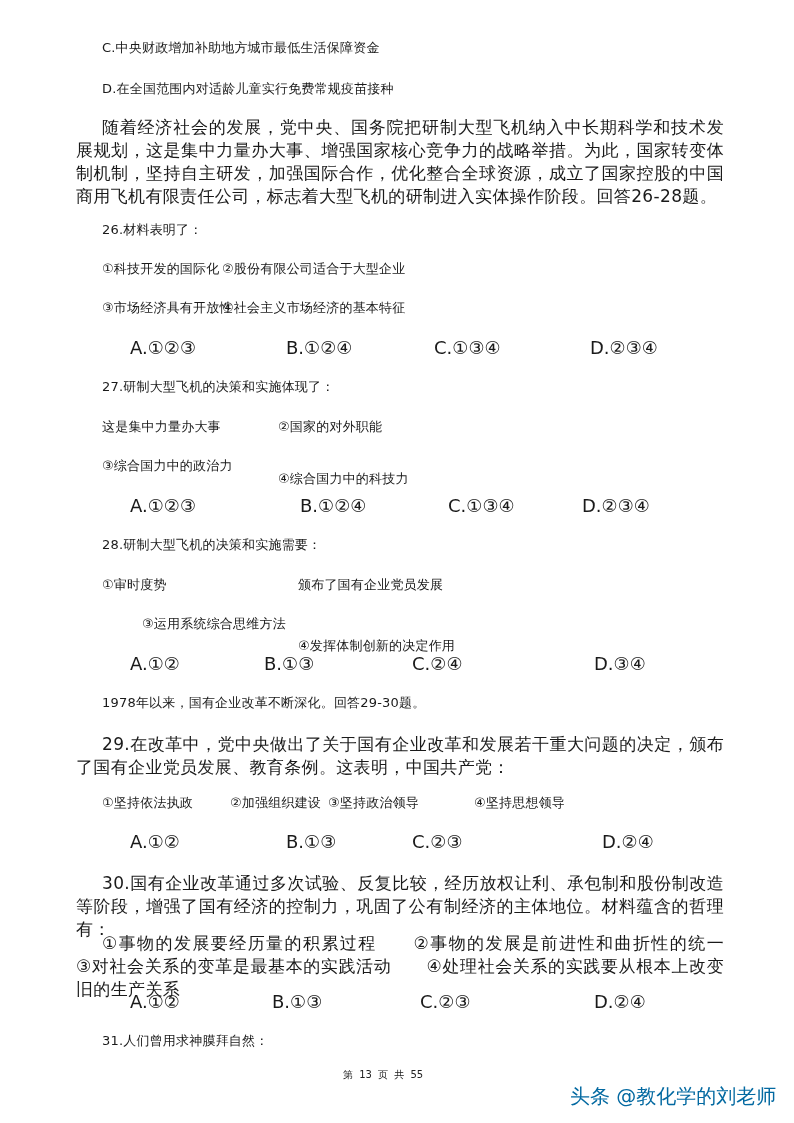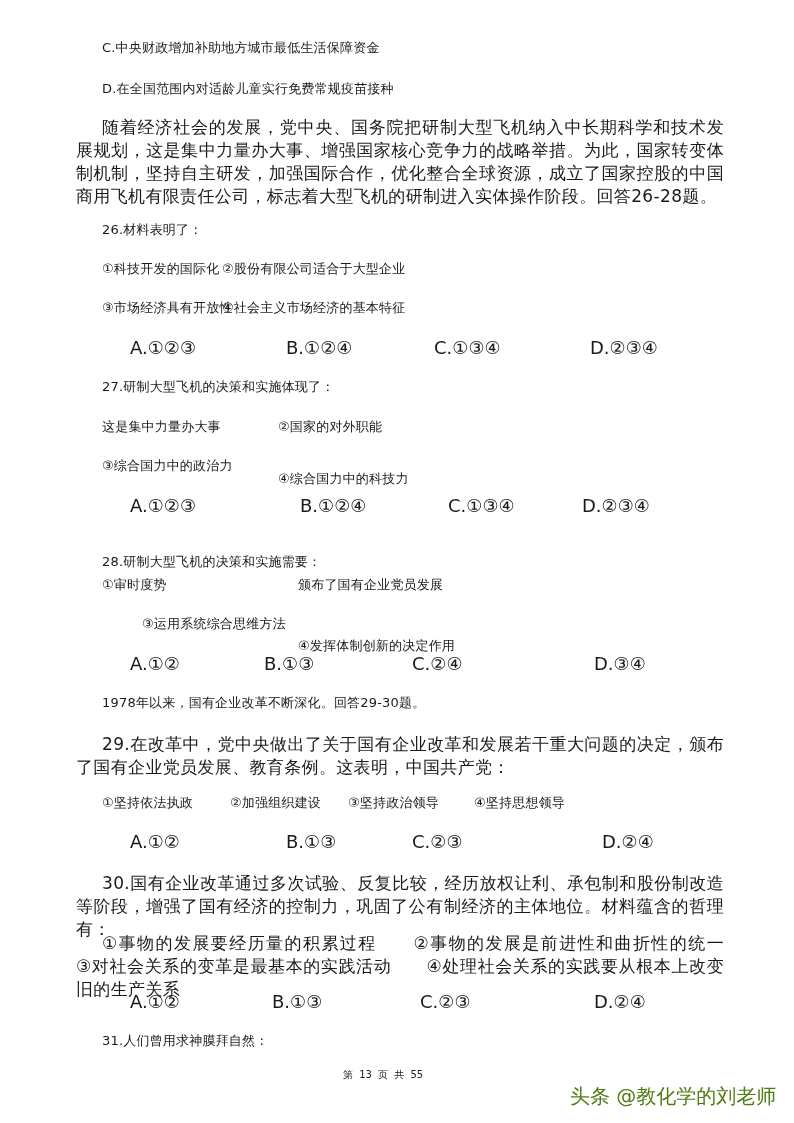--- a/index.html
+++ b/index.html
@@ -46,21 +46,21 @@
       font-size: 10px;
       color: #222;
       white-space: nowrap;
       word-spacing: 3px;
     }
     .watermark {
       position: absolute;
       left: 570px;
       top: 1083px;
       font-size: 20px;
-      color: #4d7c0f;
+      color: #0369a1;
       white-space: nowrap;
       text-shadow: 0 0 1px #fff, 0 0 2px #fff;
     }
   </style>
 </head>
 <body>
 
 <div class="line" style="left:102px; top:38px;">C.中央财政增加补助地方城市最低生活保障资金</div>
 <div class="line" style="left:102px; top:79px;">D.在全国范围内对适龄儿童实行免费常规疫苗接种</div>
 
@@ -79,36 +79,36 @@
 <div class="line" style="left:102px; top:377px;">27.研制大型飞机的决策和实施体现了：</div>
 <div class="line" style="left:102px; top:417px;">这是集中力量办大事</div>
 <div class="line" style="left:278px; top:417px;">②国家的对外职能</div>
 <div class="line" style="left:102px; top:456px;">③综合国力中的政治力</div>
 <div class="line" style="left:278px; top:469px;">④综合国力中的科技力</div>
 <div class="opt" style="left:130px; top:496px;">A.①②③</div>
 <div class="opt" style="left:300px; top:496px;">B.①②④</div>
 <div class="opt" style="left:448px; top:496px;">C.①③④</div>
 <div class="opt" style="left:582px; top:496px;">D.②③④</div>
 
-<div class="line" style="left:102px; top:535px;margin-top:17px;">28.研制大型飞机的决策和实施需要：</div>
+<div class="line" style="left:102px; top:535px;">28.研制大型飞机的决策和实施需要：</div>
 <div class="line" style="left:102px; top:575px;">①审时度势</div>
 <div class="line" style="left:298px; top:575px;">颁布了国有企业党员发展</div>
 <div class="line" style="left:102px; top:614px;margin-left:40px;">③运用系统综合思维方法</div>
 <div class="line" style="left:298px; top:636px;">④发挥体制创新的决定作用</div>
 <div class="opt" style="left:130px; top:654px;">A.①②</div>
 <div class="opt" style="left:264px; top:654px;">B.①③</div>
 <div class="opt" style="left:412px; top:654px;">C.②④</div>
 <div class="opt" style="left:594px; top:654px;">D.③④</div>
 
 <div class="line" style="left:102px; top:693px;">1978年以来，国有企业改革不断深化。回答29-30题。</div>
 
 <div class="para" style="top:733px;">29.在改革中，党中央做出了关于国有企业改革和发展若干重大问题的决定，颁布了国有企业党员发展、教育条例。这表明，中国共产党：</div>
 <div class="line" style="left:102px; top:793px;">①坚持依法执政</div>
 <div class="line" style="left:230px; top:793px;">②加强组织建设</div>
-<div class="line" style="left:348px; top:793px;">③坚持政治领导</div>
+<div class="line" style="left:328px; top:793px;">③坚持政治领导</div>
 <div class="line" style="left:474px; top:793px;">④坚持思想领导</div>
 <div class="opt" style="left:130px; top:832px;">A.①②</div>
 <div class="opt" style="left:286px; top:832px;">B.①③</div>
 <div class="opt" style="left:412px; top:832px;">C.②③</div>
 <div class="opt" style="left:602px; top:832px;">D.②④</div>
 
 <div class="para" style="top:872px;">30.国有企业改革通过多次试验、反复比较，经历放权让利、承包制和股份制改造等阶段，增强了国有经济的控制力，巩固了公有制经济的主体地位。材料蕴含的哲理有：</div>
 <div class="para" style="top:932px;">①事物的发展要经历量的积累过程　　②事物的发展是前进性和曲折性的统一　　③对社会关系的变革是最基本的实践活动　　④处理社会关系的实践要从根本上改变旧的生产关系</div>
 <div class="opt" style="left:130px; top:992px;">A.①②</div>
 <div class="opt" style="left:272px; top:992px;">B.①③</div>

